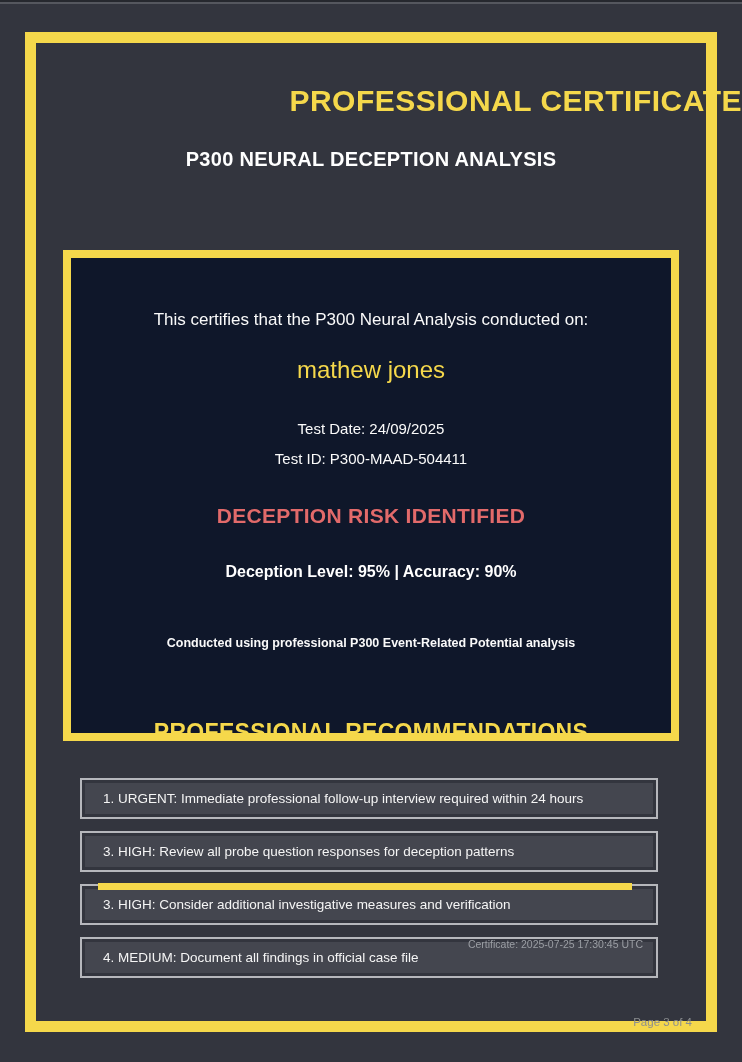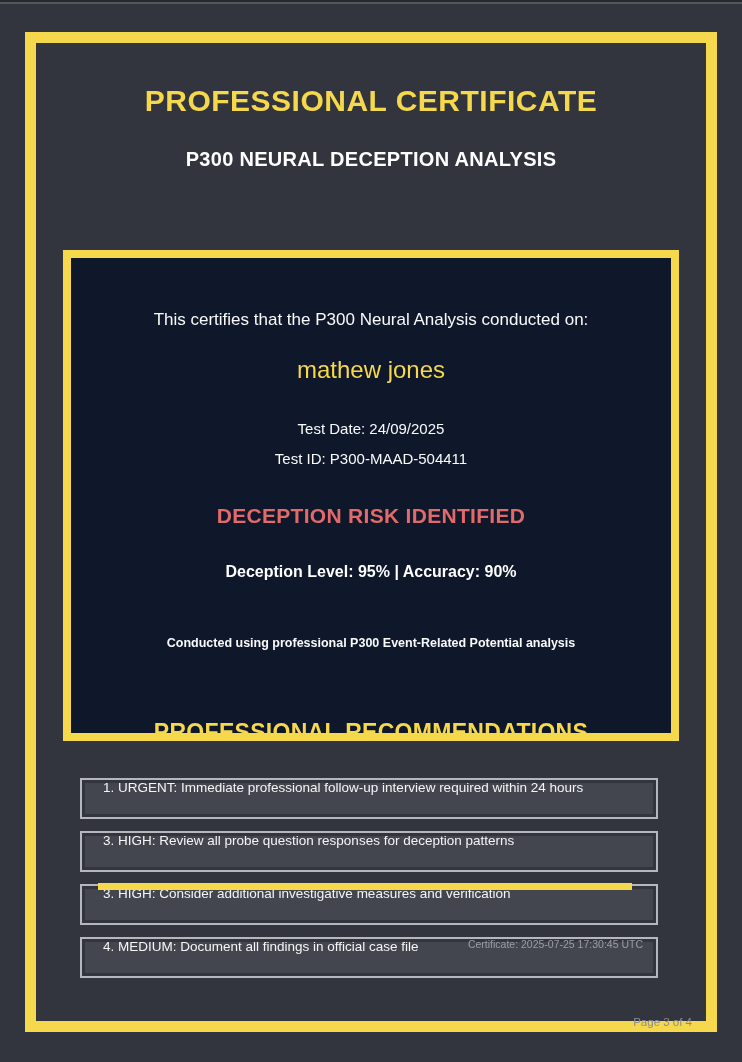--- a/index.html
+++ b/index.html
@@ -19,21 +19,21 @@
     border-bottom: 2px solid #55575e;
   }
 
   .page-frame {
     left: 25px; top: 32px; width: 692px; height: 1000px;
     border: 11px solid #f5d84b;
   }
 
   .cert-title {
     left: 0; top: 84px; width: 742px;
-    text-align: center;
+    text-align: right;
     font-size: 30px; font-weight: bold;
     color: #f5d84b;
     letter-spacing: 0.5px;
   }
   .cert-subtitle {
     left: 0; top: 148px; width: 742px;
     text-align: center;
     font-size: 20px; font-weight: bold;
     color: #ffffff;
     letter-spacing: 0.3px;
@@ -59,21 +59,21 @@
     font-size: 23px; font-weight: bold;
     color: #f5d84b;
     letter-spacing: 0.3px;
   }
 
   .rec-box {
     left: 80px; width: 578px; height: 41px;
     border: 2px solid #b6b7bc;
     box-shadow: inset 0 0 0 3px #33353e;
     background: #44464f;
-    display: flex; align-items: flex-start;
+    display: flex; align-items: center;
     padding: 0 12px 0 21px;
     font-size: 13.5px; color: #f5f5f5;
   }
   .rec-box-1 { top: 778px; }
   .rec-box-2 { top: 831px; }
   .rec-box-3 { top: 884px; }
   .rec-box-4 { top: 937px; }
 
   .yellow-stripe {
     left: 98px; top: 883px; width: 534px; height: 7px;

